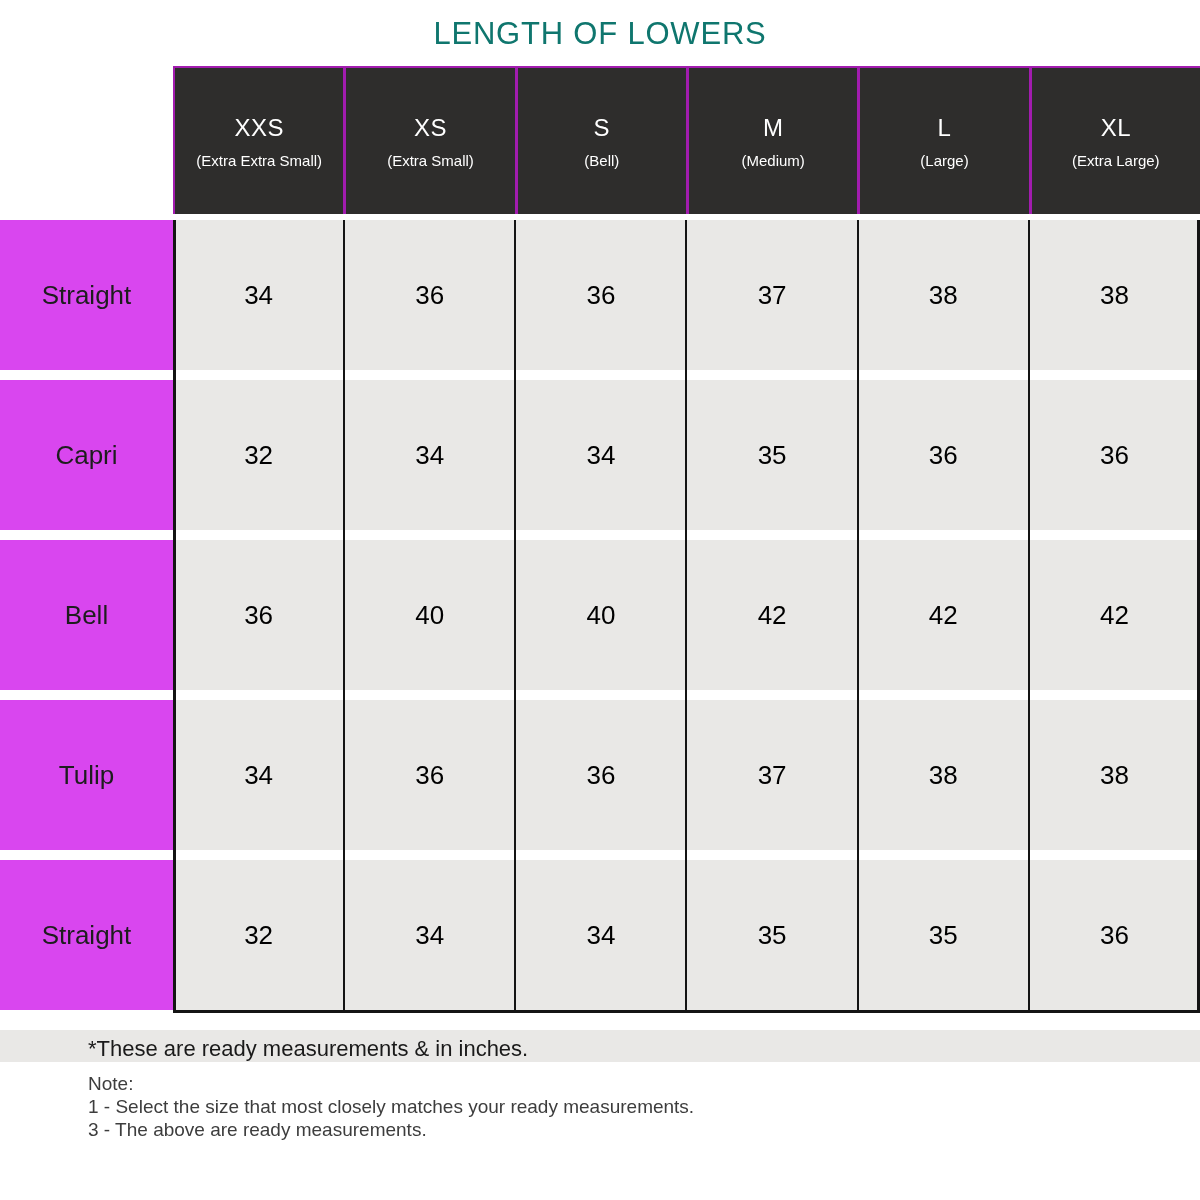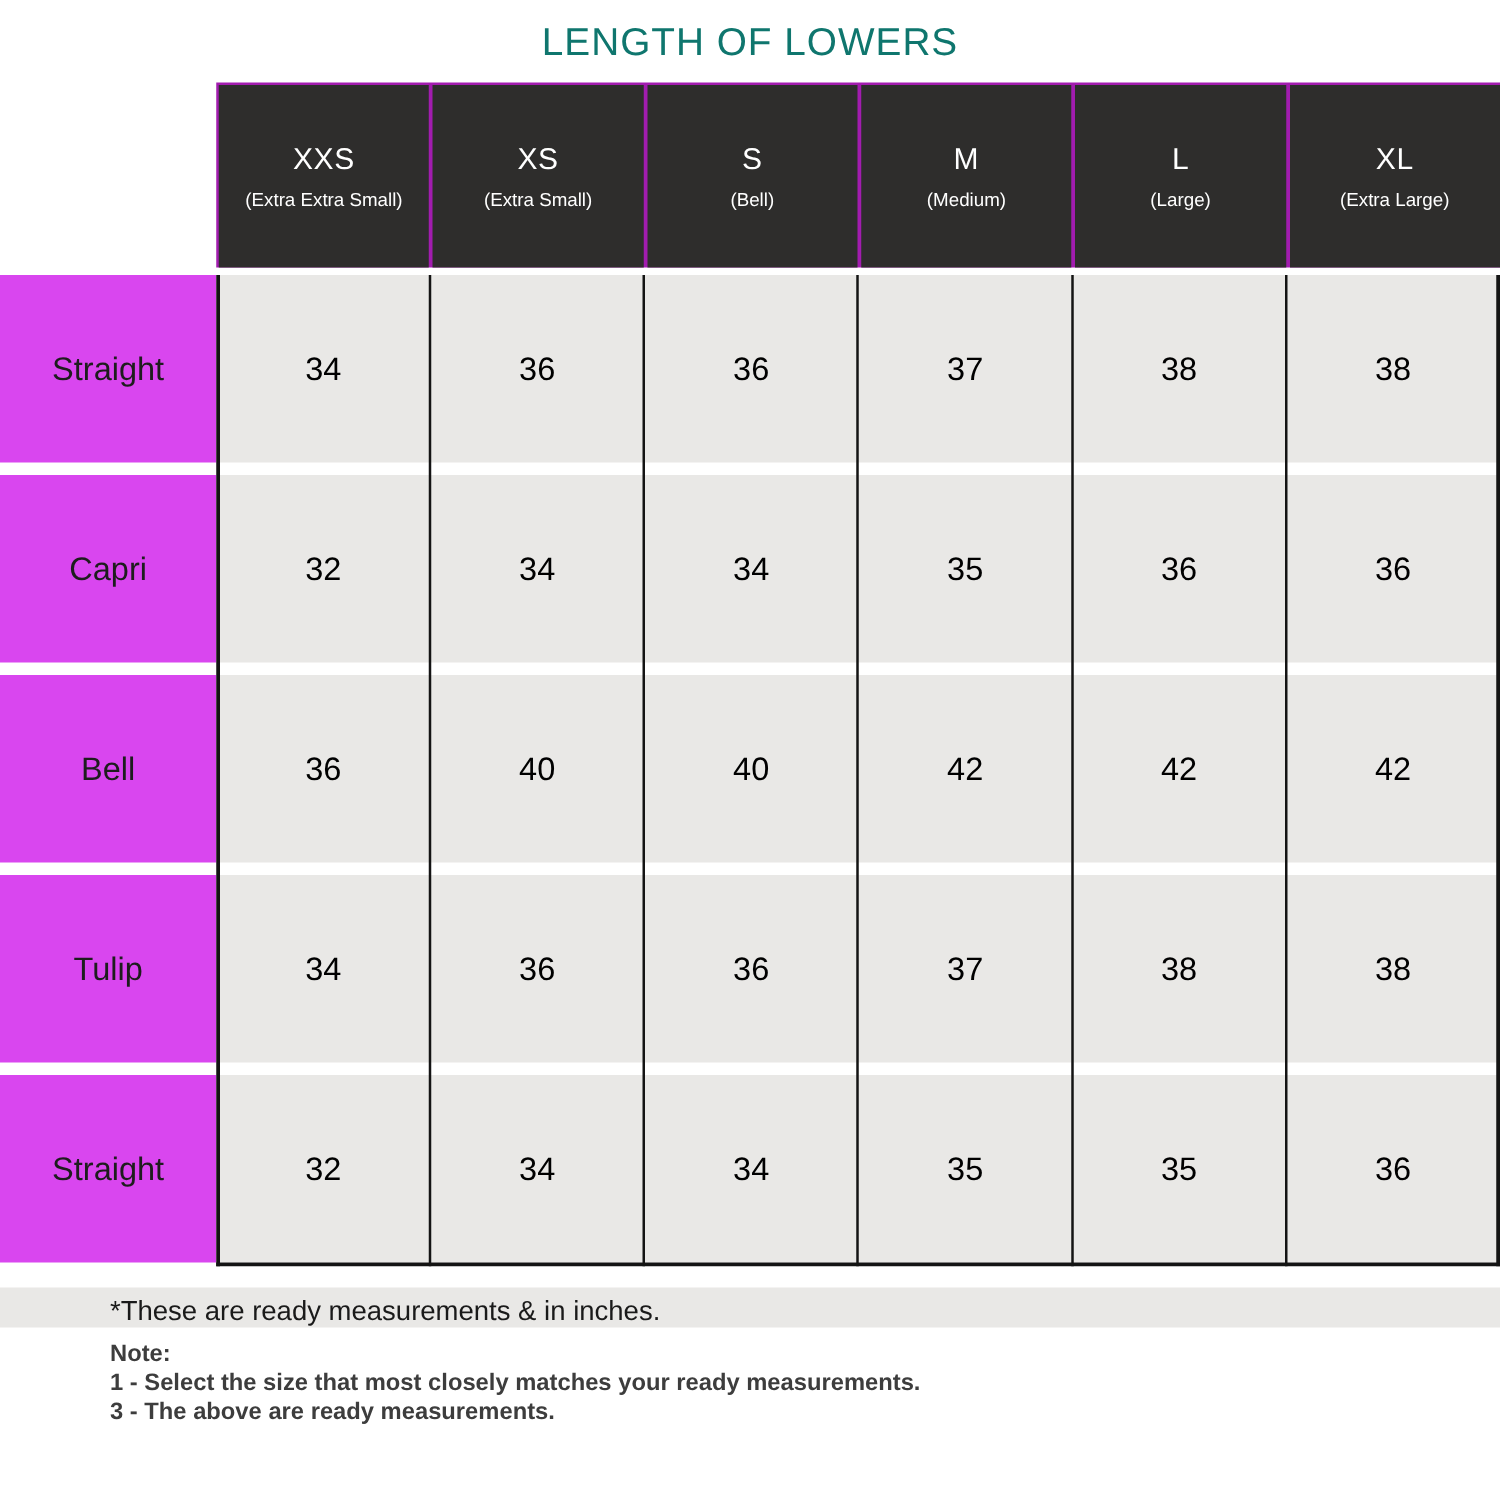--- a/index.html
+++ b/index.html
@@ -31,21 +31,21 @@
   .v0{left:173px;} .v1{left:343px;} .v2{left:514px;} .v3{left:685px;}
   .v4{left:857px;} .v5{left:1028px;} .v6{left:1197px;}
   .bottom-border{position:absolute;left:173px;top:790px;width:1027px;height:3px;background:#141414;}
 
   
   .footnote-strip{position:absolute;left:0;top:1030px;width:1200px;height:32px;
                   background:#e9e8e6;display:flex;align-items:flex-end;}
   .footnote-strip span{margin-left:88px;font-size:22px;color:#1a1a1a;}
 
   
-  .notes{position:absolute;left:88px;top:1072px;font-size:19px;line-height:23px;color:#3d3d3d;font-weight:bold;}
+  .notes{position:absolute;left:88px;top:1072px;font-size:19px;line-height:23px;color:#3d3d3d;}
   .notes div{white-space:pre;}
 </style>
 </head>
 <body>
 
 <div class="page">
 
   <h1 class="title">LENGTH OF LOWERS</h1>
 
   <div class="header-row">

